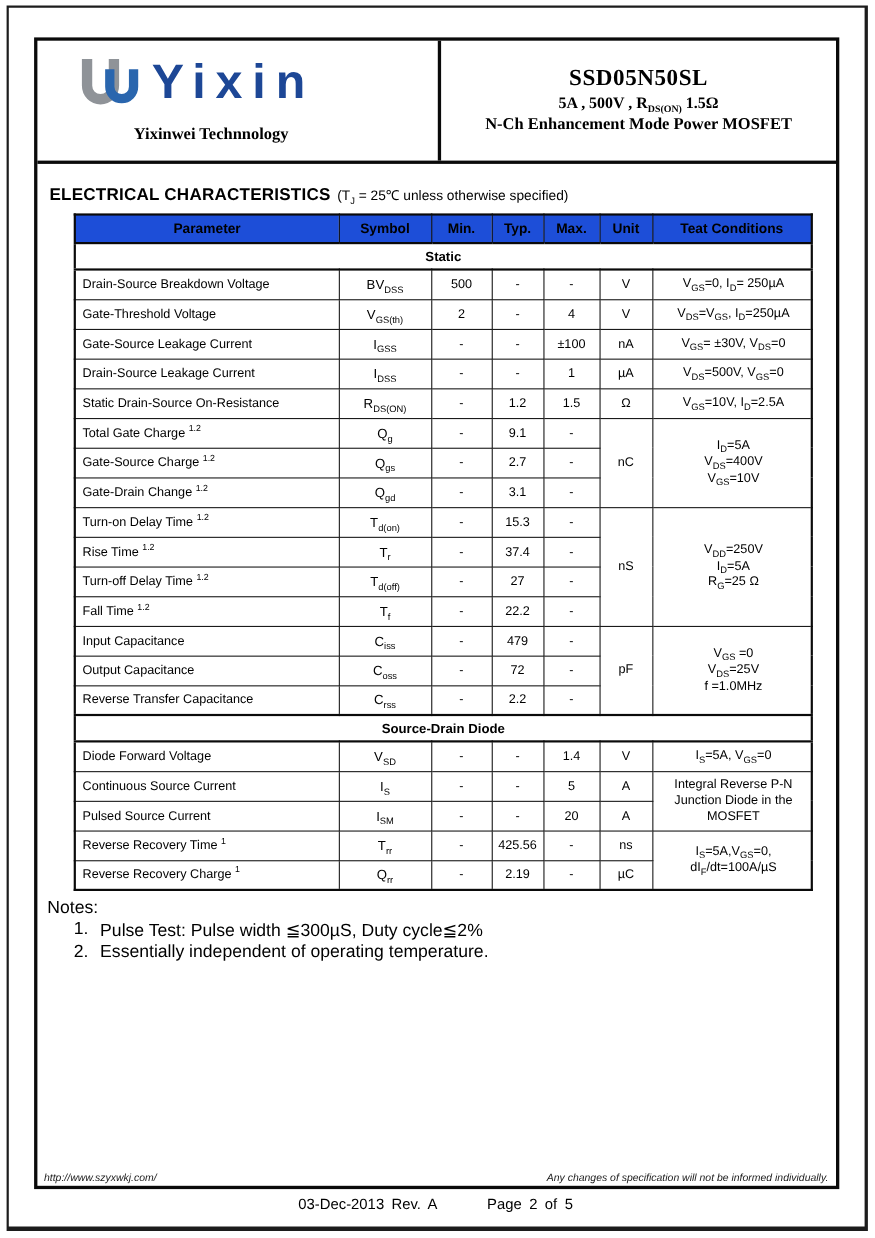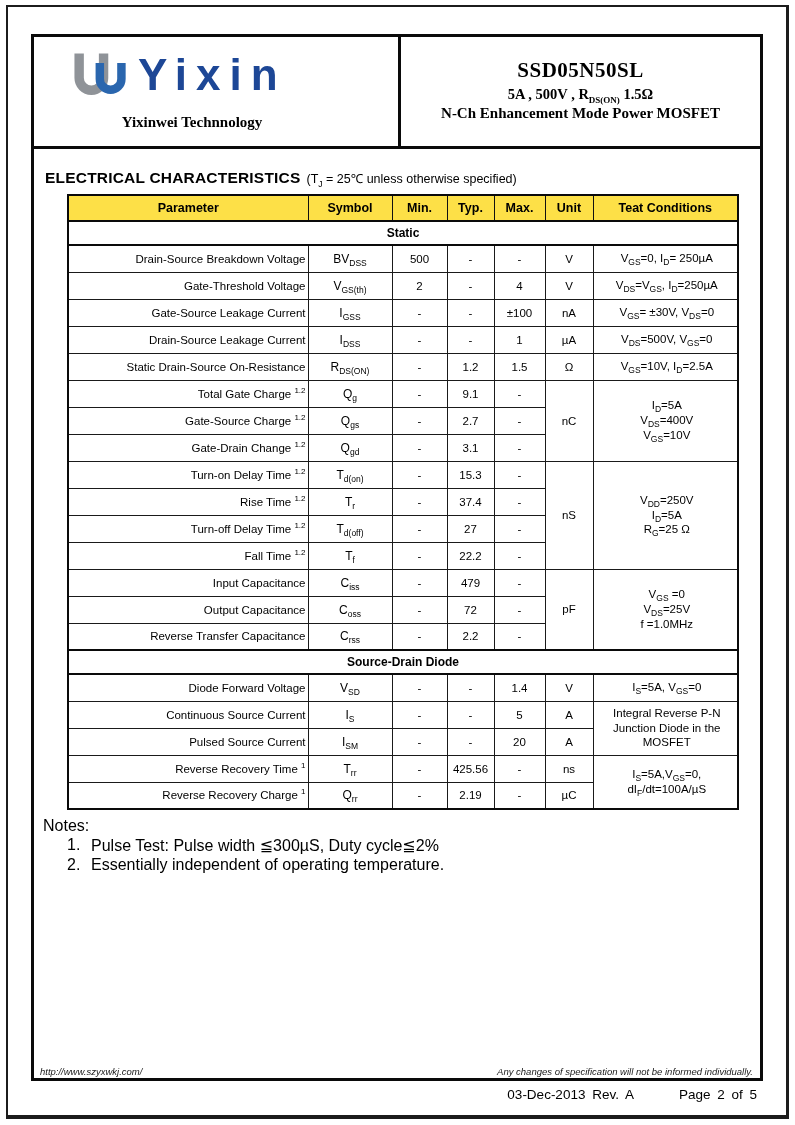--- a/index.html
+++ b/index.html
@@ -32,40 +32,40 @@
 
   
   .sec-heading { display:flex; align-items:baseline; margin:20px 0 7px 11px; white-space:nowrap; }
   .sec-title { font-weight:bold; font-size:15.5px; letter-spacing:0.2px; }
   .sec-cond  { font-size:12.5px; margin-left:6px; }
   .sec-cond sub { font-size:8.5px; }
 
   
   table { border-collapse:collapse; table-layout:fixed; width:670px; margin-left:33px;
     border:2px solid #0a0a0a; }
-  th { border:1px solid #111; border-bottom:2px solid #0a0a0a; font-size:12.5px; height:26px; background:#fde047; }
+  th { border:1px solid #111; border-bottom:2px solid #0a0a0a; font-size:12.5px; height:26px; background:#1d4ed8; }
   td { border:1px solid #1a1a1a; font-size:11.5px; height:27px; text-align:center; padding:1px 2px; }
   tr.sec-row td { border-top:2px solid #0a0a0a; border-bottom:2px solid #0a0a0a;
     font-weight:bold; font-size:12px; height:24px; }
-  td.c-param { text-align:right; padding-left:6px; }
+  td.c-param { text-align:left; padding-left:6px; }
   td.c-cond  { text-align:center; padding-left:5px; line-height:1.3; }
   td.c-symbol { font-size:12px; }
   sub { font-size:8.5px; line-height:0; }
   sup { font-size:8px;  line-height:0; }
 
   
   .notes { margin:7px 0 0 9px; font-size:16px; }
   .note-item { display:flex; margin-left:24px; margin-top:1px; }
   .note-num { width:24px; }
 
   
   .frame-footer { position:absolute; left:6px; right:7px; bottom:1px; display:flex;
     justify-content:space-between; font-style:italic; font-size:9.5px; color:#1a1a1a; }
   .page-footer { position:absolute; left:35px; right:38px; top:1087px; display:flex;
-    justify-content:flex-end; font-size:13.5px; word-spacing:3px;gap:45px; }
+    justify-content:center; font-size:13.5px; word-spacing:3px;gap:45px; }
 </style>
 </head>
 <body>
 
 <div class="paper-border"></div>
 
 <div class="frame">
 
   <div class="header-row">
     <div class="header-left">

